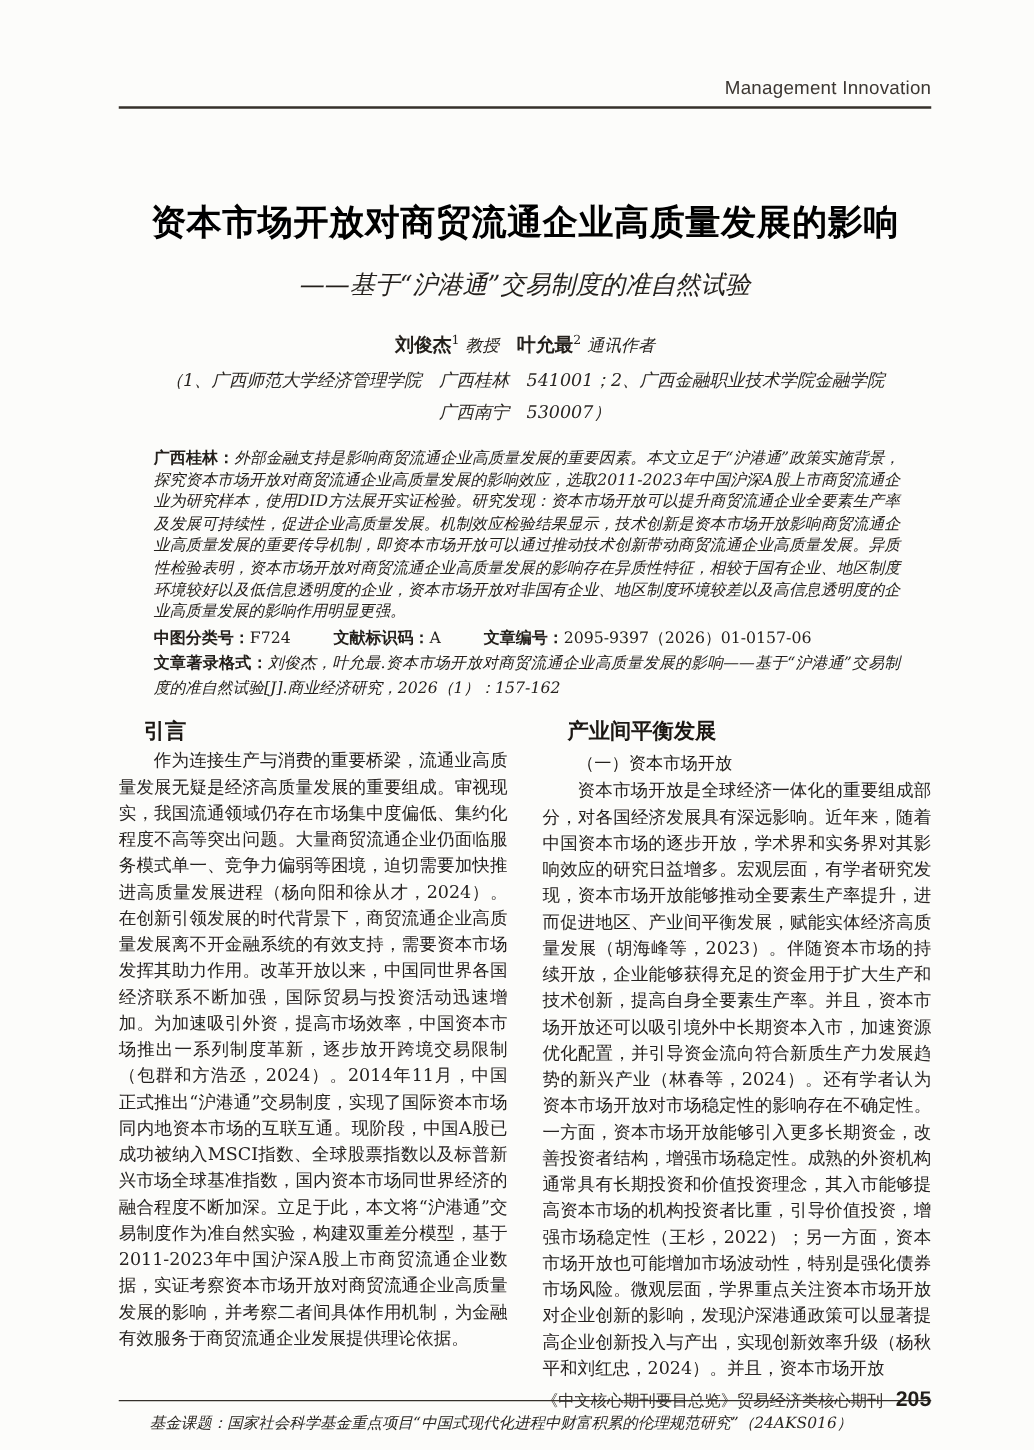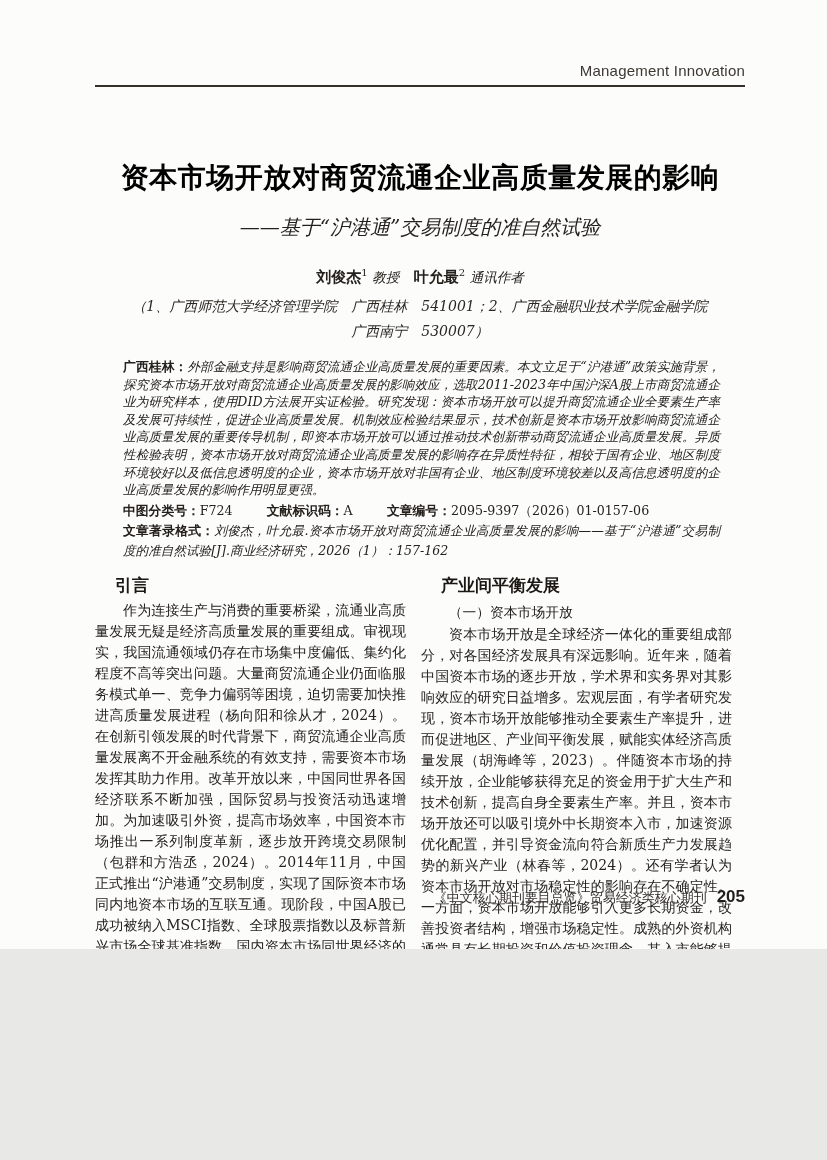--- a/index.html
+++ b/index.html
@@ -1,18 +1,18 @@
 <!DOCTYPE html>
 <html><head>
 <meta charset="utf-8">
 <style>
   html,body { margin:0; padding:0; background:#e8e8e6; }
   .page {
     position:relative;
-    width:827px; height:949px;
+    width:827px; height:1160px;
     margin:0 auto;
     background:#fcfcfa;
     color:#24201c;
     font-family:"DejaVu Serif","Liberation Serif",serif;
     overflow:hidden;
     box-sizing:border-box;
   }
   .content { margin-left:95px; margin-right:82px; }
 
   
@@ -87,21 +87,21 @@
   .citation-line {
     font-size:12.6px;
     line-height:20px;
     font-style:italic;
     text-align:justify;
   }
 
   
   .columns {
     display:flex;
-    gap:15px;
+    gap:28px;
     margin-top:13px;
   }
   .col { width:311px; }
   .col h2 {
     margin:0 0 3px 20px;
     font-family:"Liberation Sans","DejaVu Sans",sans-serif;
     font-size:17px;
     font-weight:bold;
     color:#1b1713;
   }
@@ -128,21 +128,21 @@
     padding-left:2em;
     font-size:12.4px;
     font-style:italic;
     color:#2a2622;
   }
 
   
   .page-footer {
     position:absolute;
     right:82px;
-    bottom:42px;
+    bottom:30px;
     font-family:"Liberation Sans","DejaVu Sans",sans-serif;
     font-size:13px;
     color:#35302c;
     display:flex;
     align-items:baseline;
     gap:10px;
   }
   .page-footer .pageno {
     font-size:17px;
     font-weight:bold;

